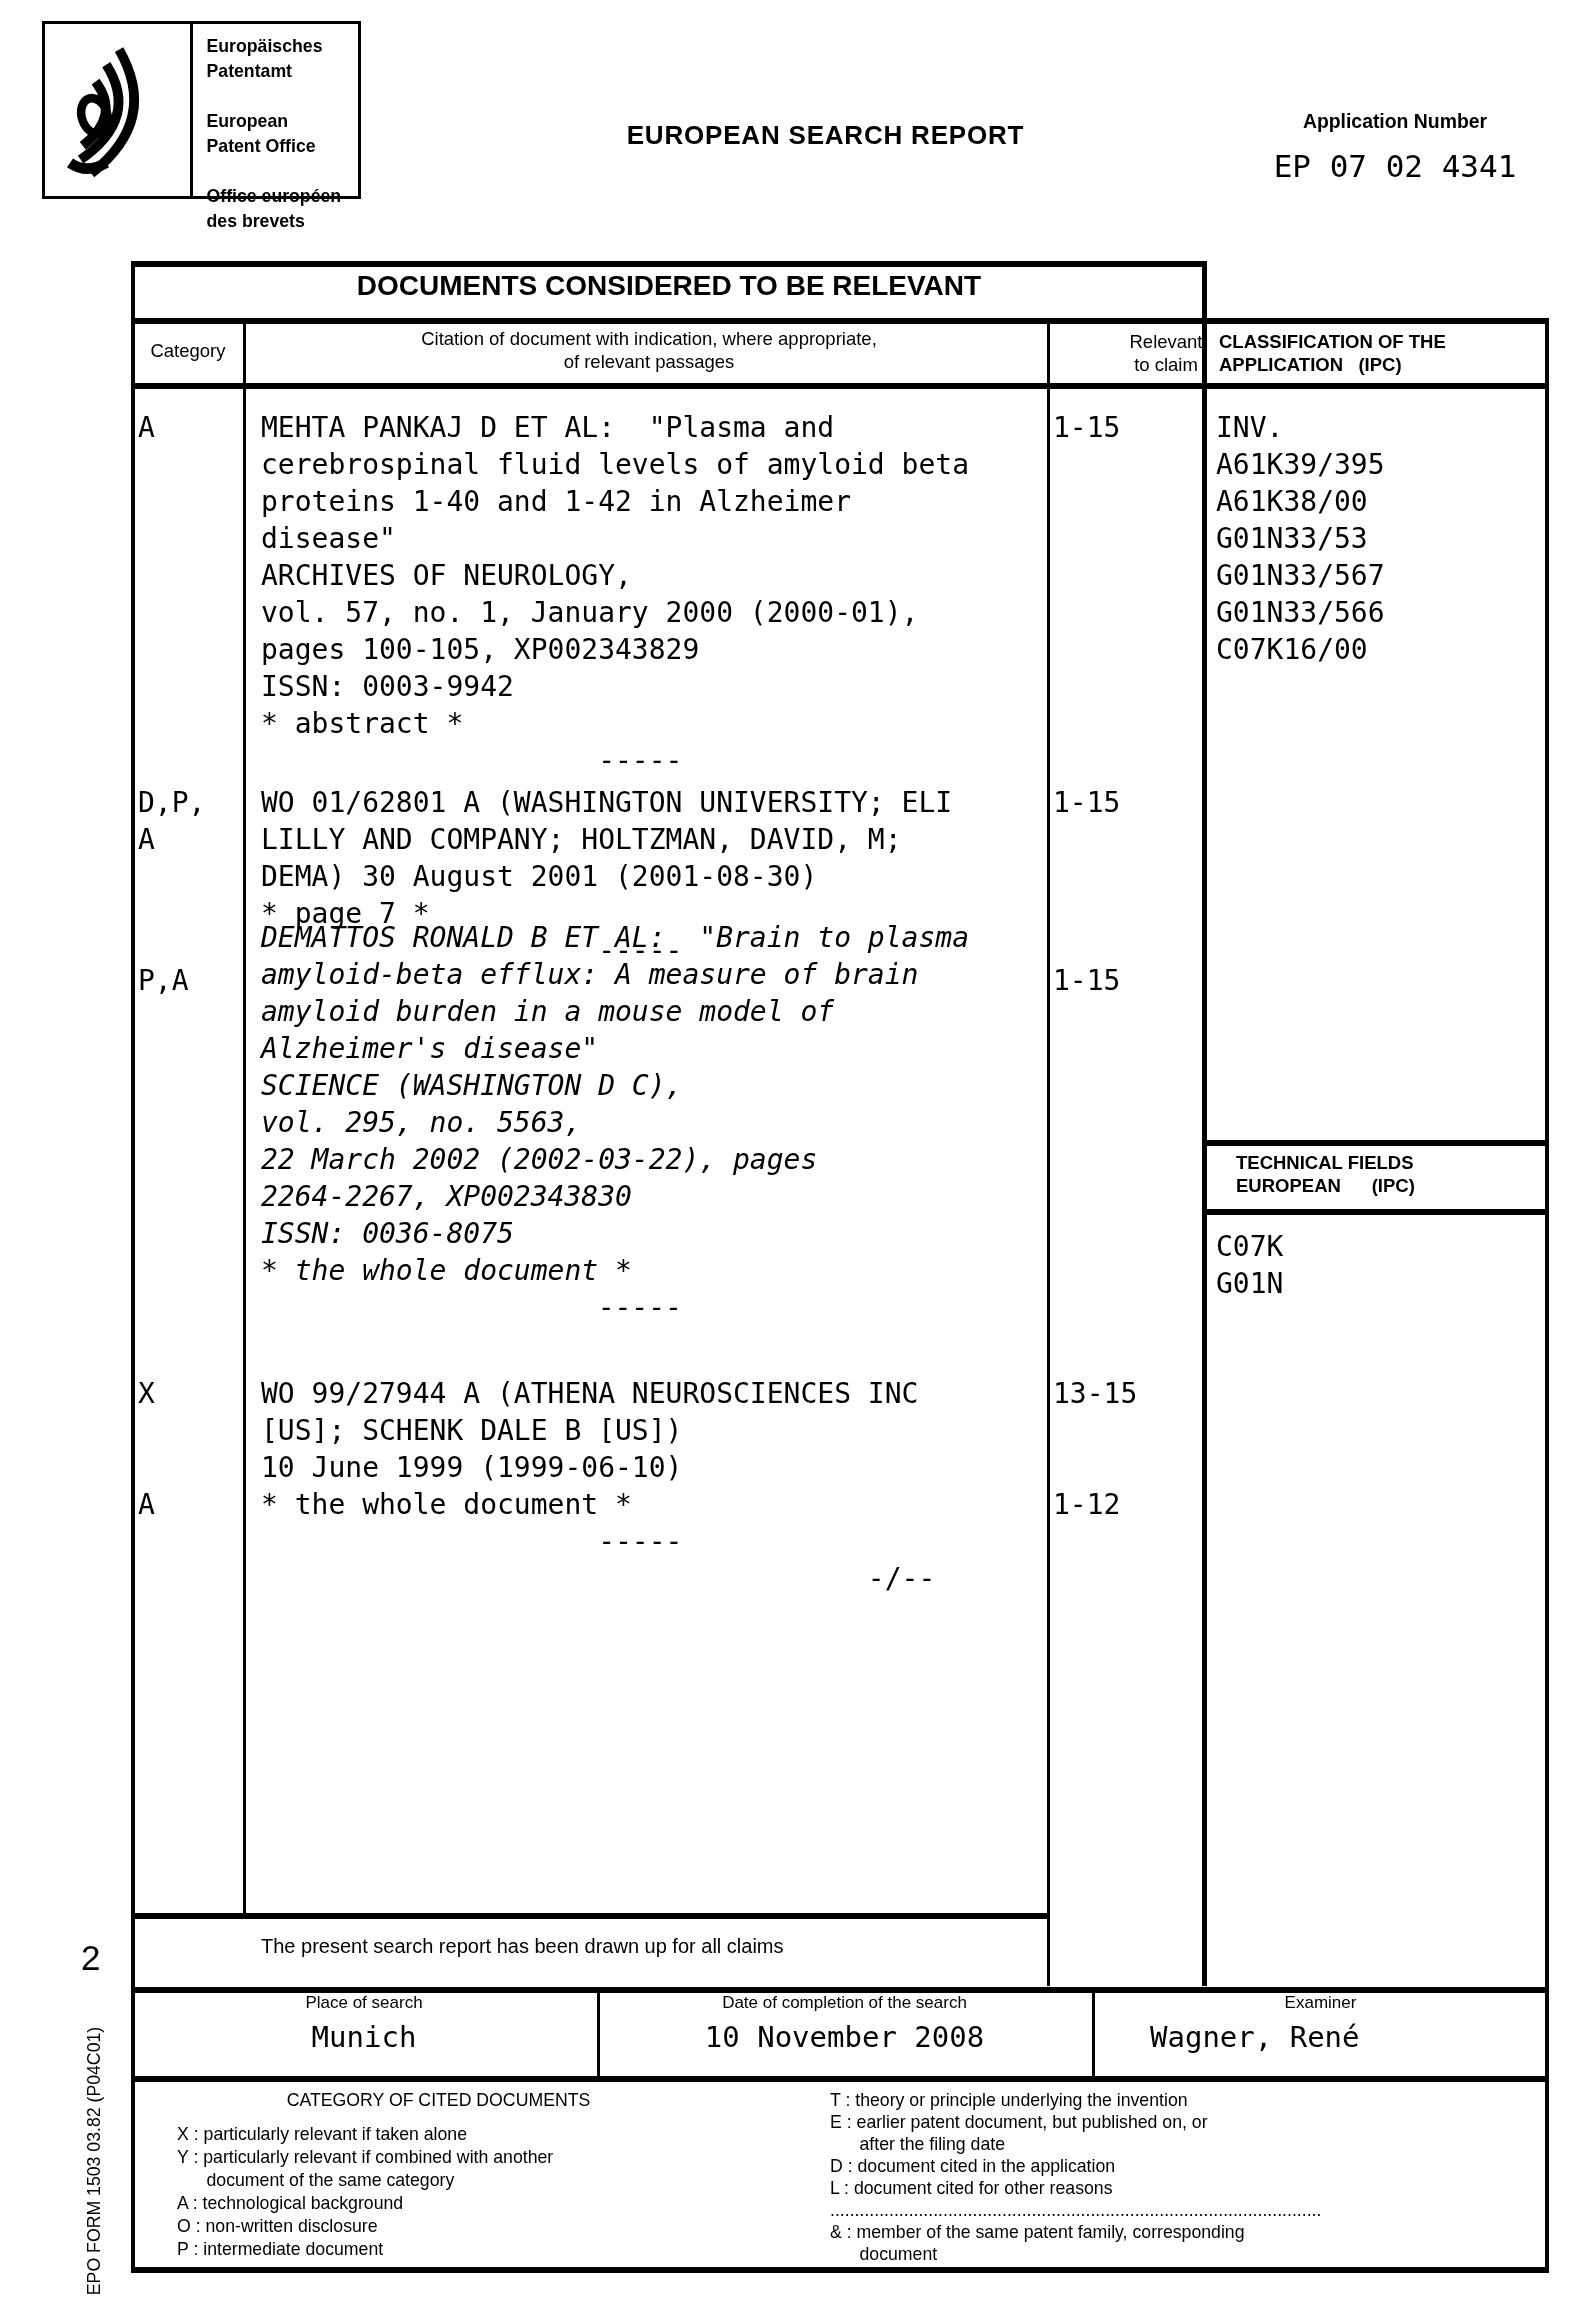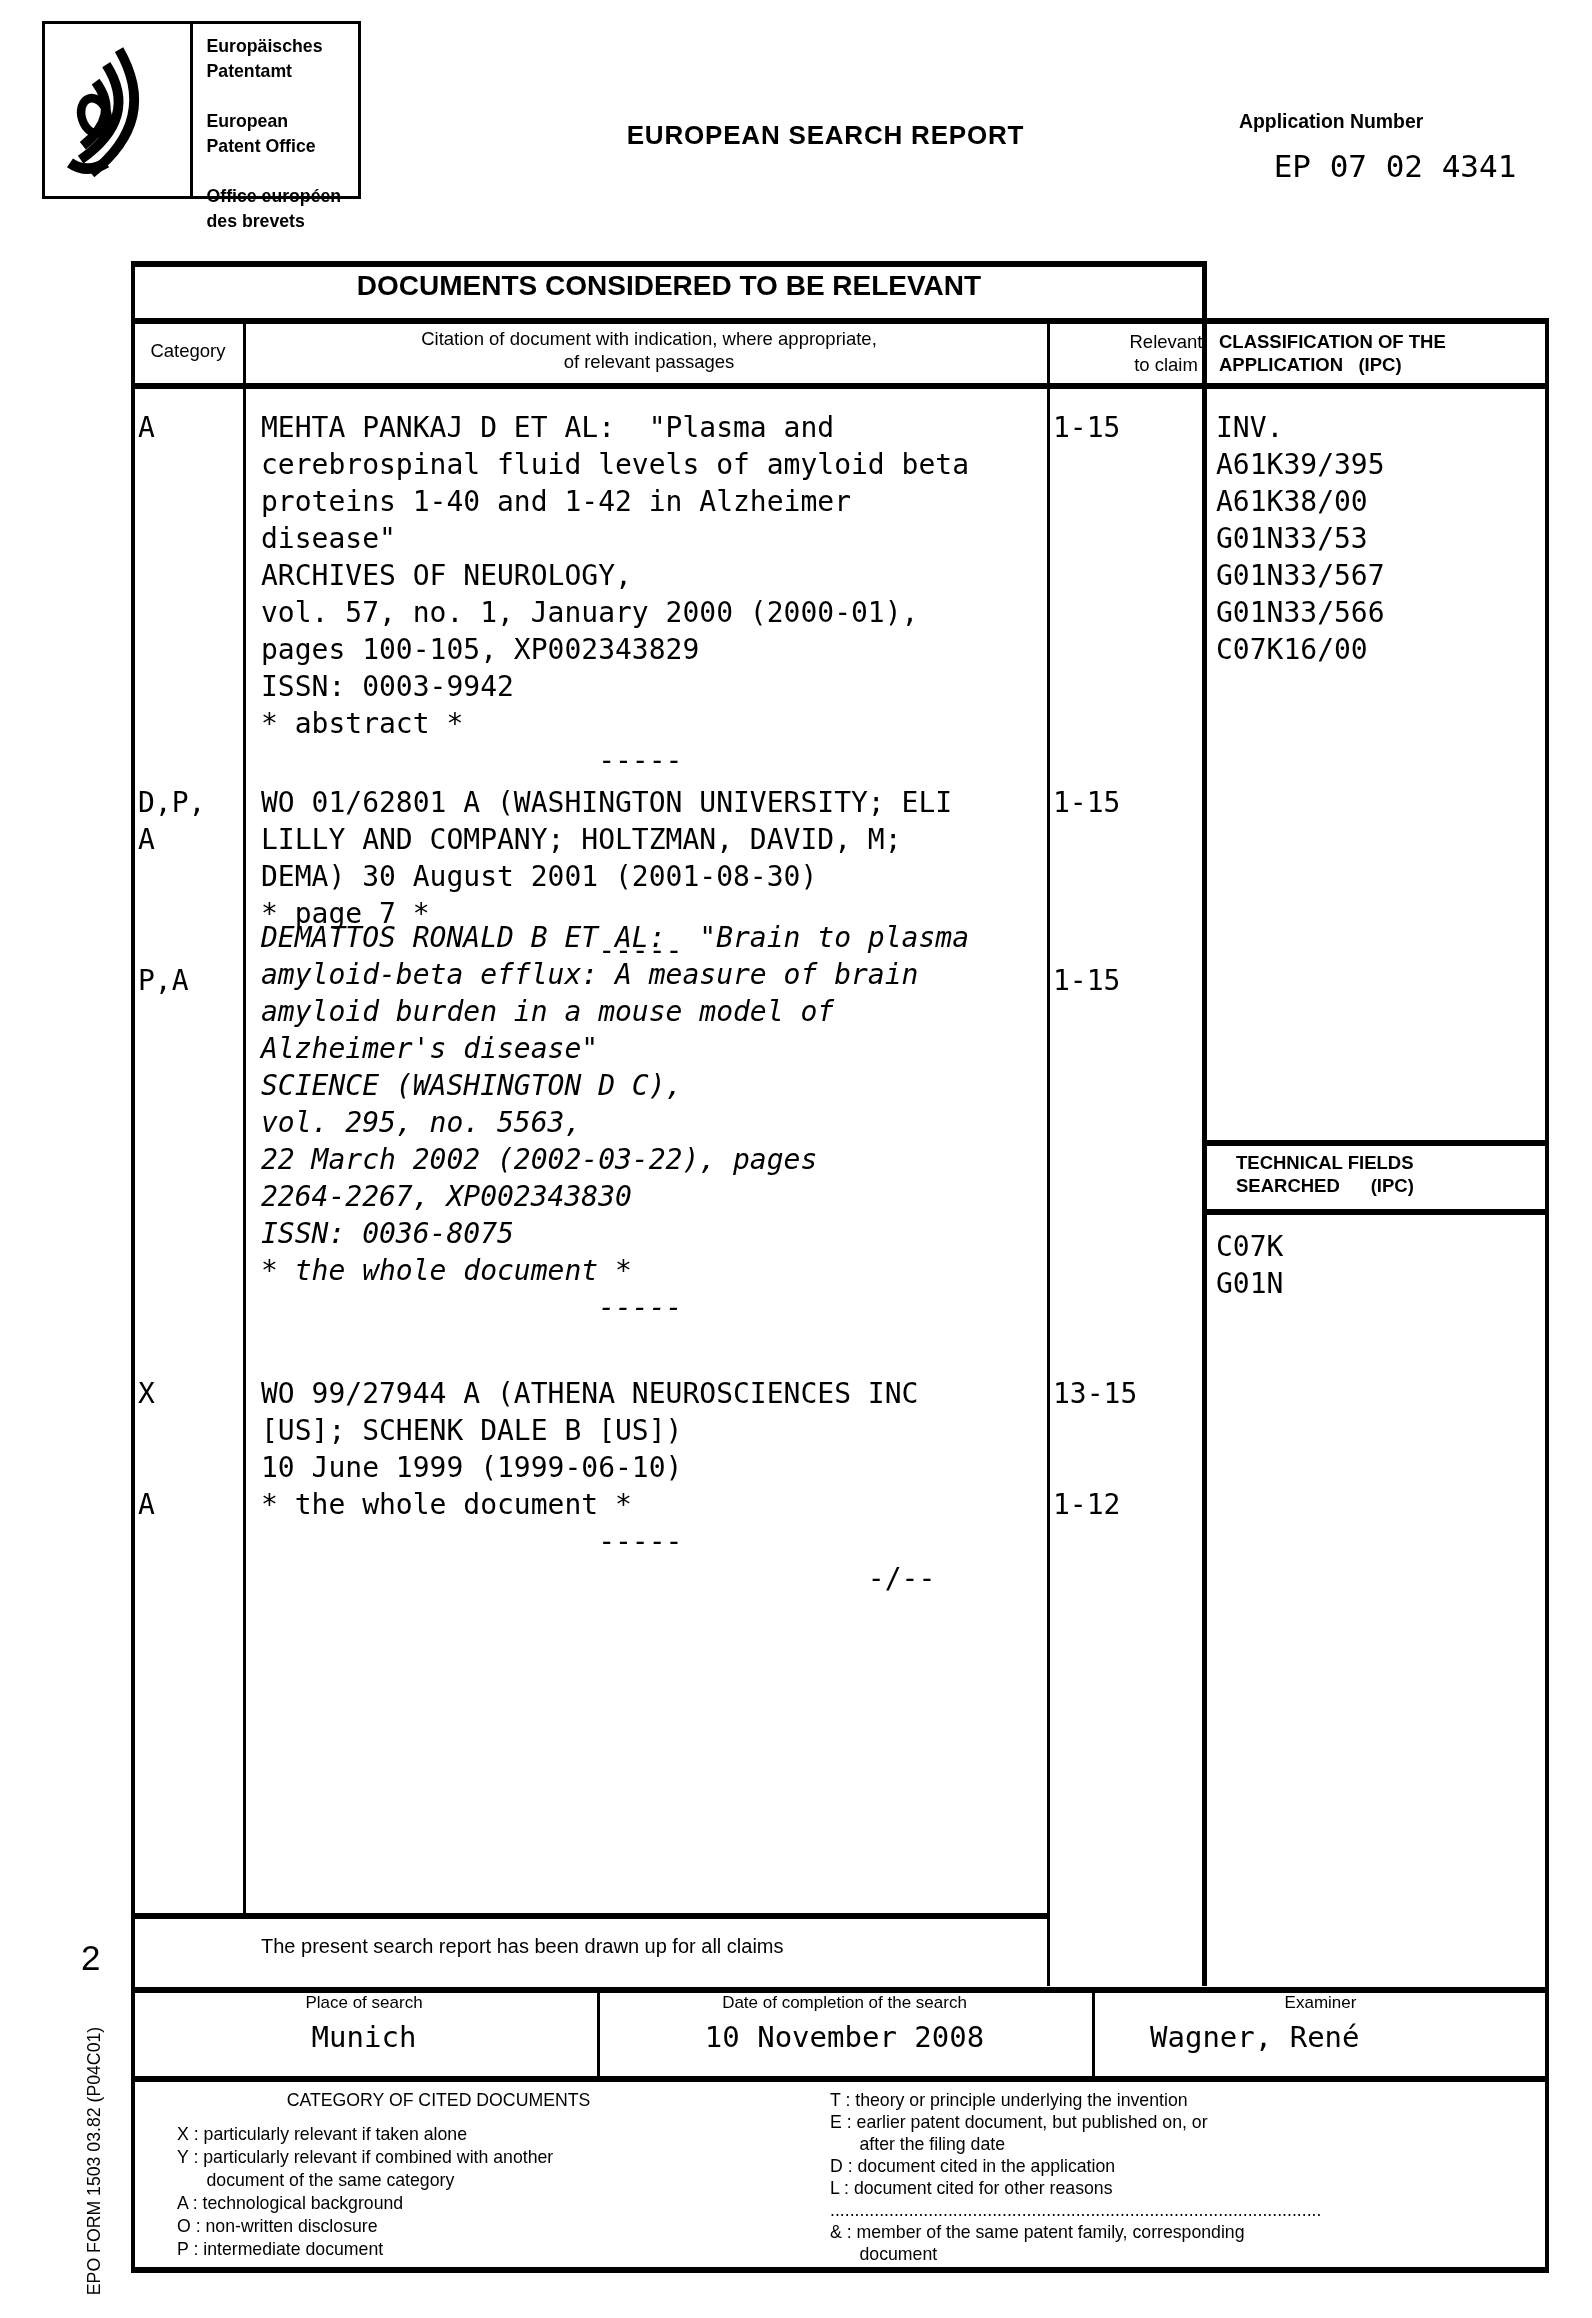--- a/index.html
+++ b/index.html
@@ -11,21 +11,21 @@
   .pre{white-space:pre;}
   .mono{font-family:"DejaVu Sans Mono","Liberation Mono",monospace;font-size:28px;line-height:37px;white-space:pre;}
   .sans-label{font-family:"Liberation Sans",sans-serif;}
   .center{text-align:center;}
   
   .logo-box{position:absolute;left:42px;top:21px;width:313px;height:172px;border:3.4px solid #000;display:flex;}
   .logo-cell-glyph{width:145px;border-right:3.4px solid #000;display:flex;align-items:center;justify-content:center;}
   .logo-cell-names{flex:1;padding:10px 0 0 13.5px;}
   .logo-names{font-size:17.7px;font-weight:bold;line-height:25px;white-space:pre;}
   .hdr-title{position:absolute;left:539px;top:120px;width:573px;text-align:center;font-size:26px;font-weight:bold;letter-spacing:0.8px;}
-  .app-label{position:absolute;left:1239px;top:110px;width:312px;font-size:19.4px;font-weight:bold;}
+  .app-label{position:absolute;left:1239px;top:110px;width:312px;text-align:center;font-size:19.4px;font-weight:bold;}
   .app-number{position:absolute;left:1239px;top:148px;width:312px;text-align:center;font-family:"DejaVu Sans Mono",monospace;font-size:31px;}
   .tbl-title{position:absolute;left:136px;top:270px;width:1066px;text-align:center;font-size:28px;font-weight:bold;}
   .colhdr{font-size:18.5px;line-height:23px;}
   .legend{font-size:17.7px;line-height:23px;white-space:pre;}
   .small-label{font-size:17px;}
   .value-mono{font-family:"DejaVu Sans Mono","Liberation Mono",monospace;font-size:29px;}
 </style>
 </head>
 <body>
 
@@ -139,21 +139,21 @@
 
 <div class="abs mono" style="left:1216px;top:409px;">INV.
 A61K39/395
 A61K38/00
 G01N33/53
 G01N33/567
 G01N33/566
 C07K16/00</div>
 
 <div class="abs colhdr pre" style="left:1236px;top:1151px;font-weight:bold;">TECHNICAL FIELDS
-SEARCHED      (IPC)</div>
+EUROPEAN      (IPC)</div>
 <div class="abs mono" style="left:1216px;top:1228px;">C07K
 G01N</div>
 
 <div class="abs sans-label" style="left:261px;top:1935px;font-size:20px;">The present search report has been drawn up for all claims</div>
 
 <div class="abs small-label center" style="left:131px;top:1993px;width:466px;">Place of search</div>
 <div class="abs small-label center" style="left:597px;top:1993px;width:495px;">Date of completion of the search</div>
 <div class="abs small-label center" style="left:1092px;top:1993px;width:457px;">Examiner</div>
 
 <div class="abs value-mono center" style="left:131px;top:2020px;width:466px;">Munich</div>

